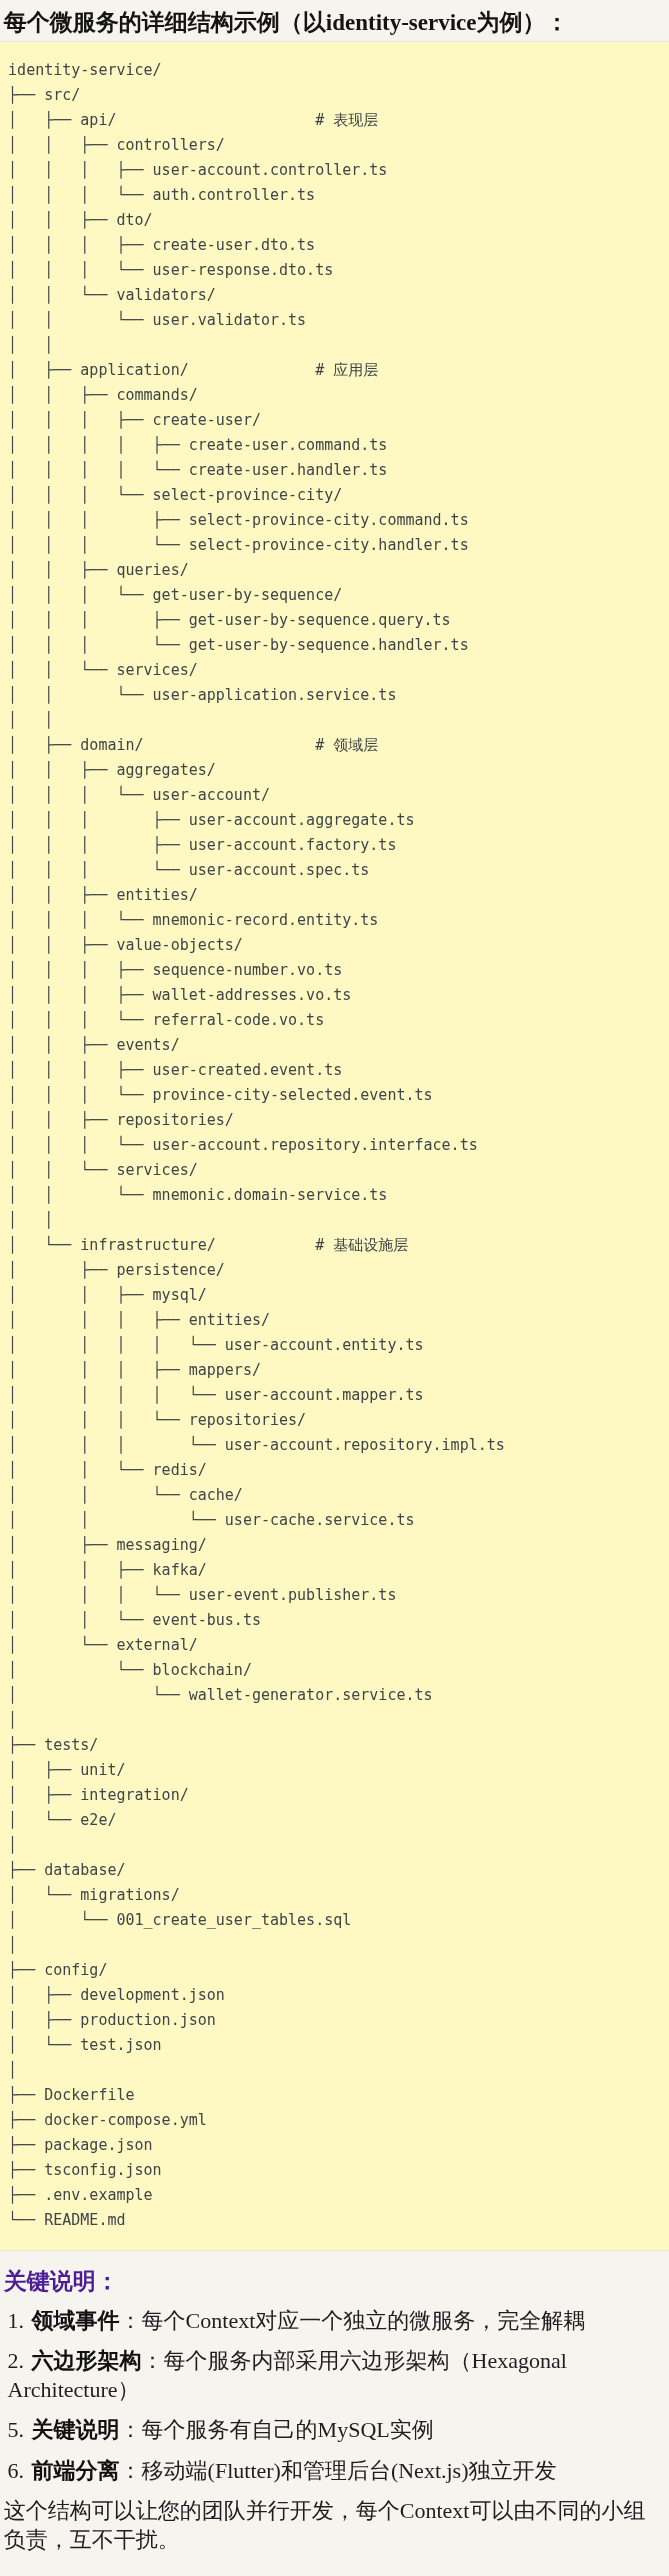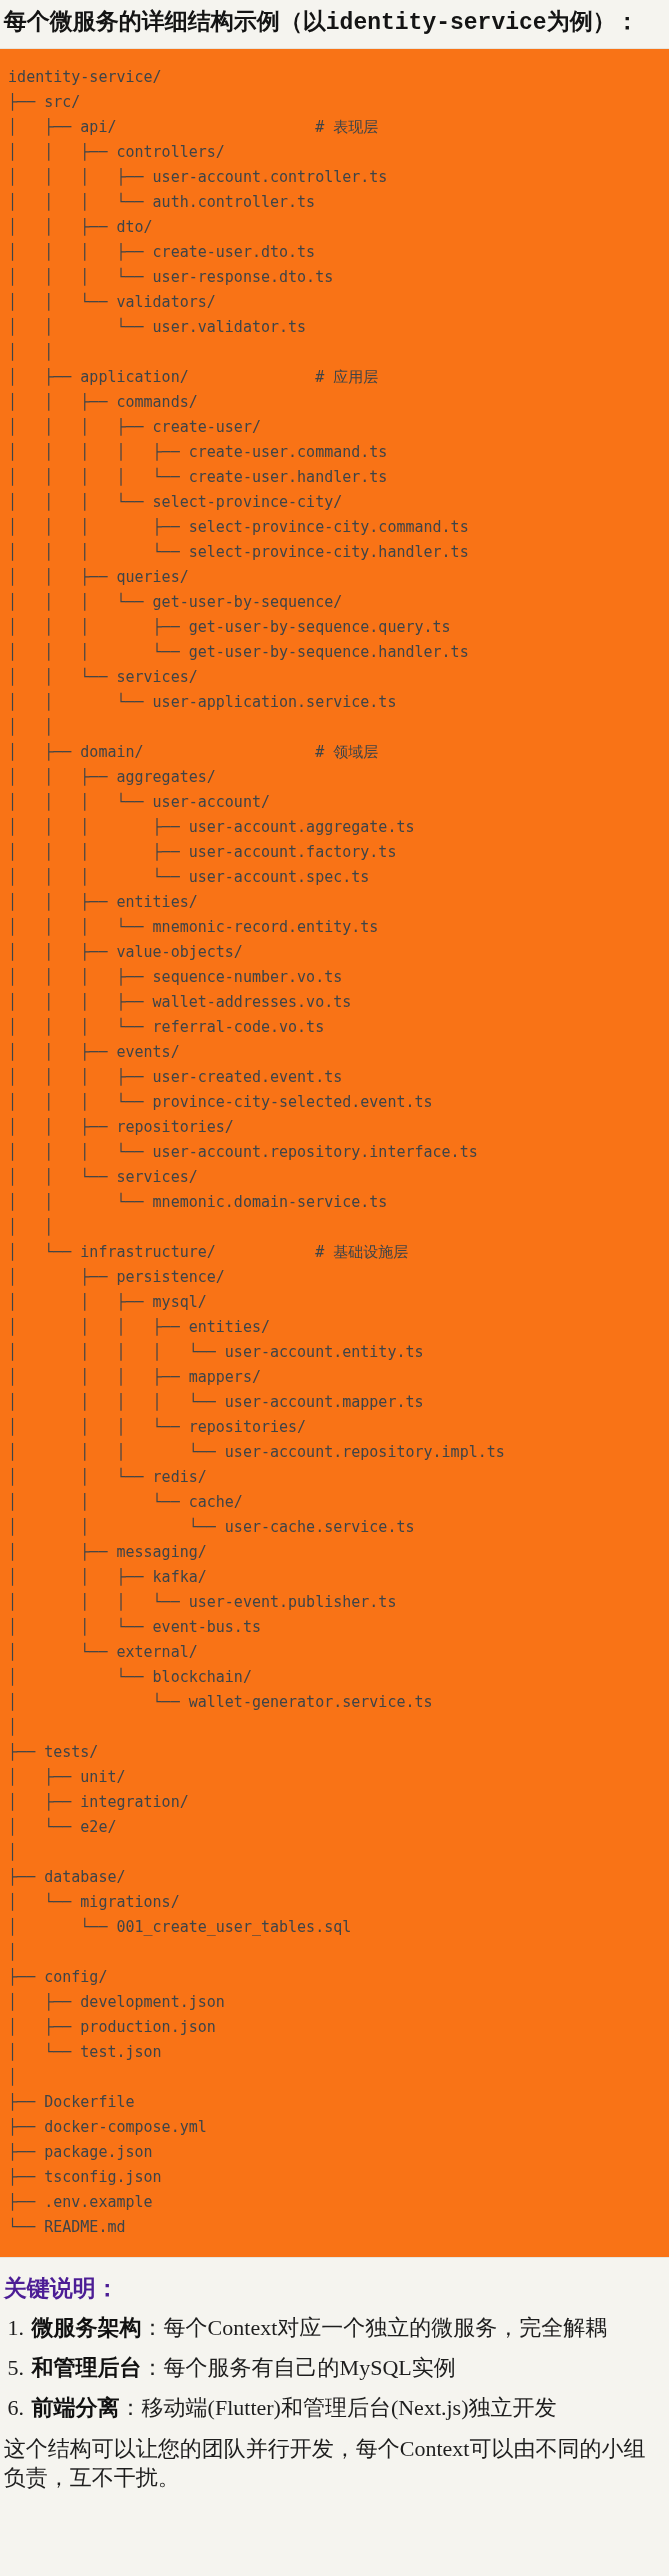--- a/index.html
+++ b/index.html
@@ -9,27 +9,27 @@
     color: #1a1a1a;
     font-family: "Liberation Serif", "DejaVu Serif", serif;
   }
   .page { padding: 7.5px 3.8px 5px; }
 
   h1.doc-title {
     font-size: 23px;
     line-height: 30px;
     font-weight: 700;
     color: #141414;
-    margin: 0 0 10px;
-    font-family: Liberation Mono, monospace;
+    margin: 0 0 3px;
+    font-family: Liberation Serif, serif;
   }
 
   pre.code-block {
     margin: 0 -3.8px;
-    background: #f97316;
+    background: #fef9c3;
     border-top: 0.6px solid #e6e4dd;
     border-bottom: 0.6px solid #e6e4dd;
     padding: 16.3px 8.1px 17px;
     font-family: "DejaVu Sans Mono", "Liberation Mono", monospace;
     font-size: 15px;
     line-height: 25px;
     color: #3e4448;
     white-space: pre;
     overflow: hidden;
   }
@@ -151,22 +151,23 @@
 ├── docker-compose.yml
 ├── package.json
 ├── tsconfig.json
 ├── .env.example
 └── README.md</code></pre>
 
   <section>
     <h2 class="notes-heading">关键说明：</h2>
 
     <div id="notes-list">
-        <div class="note-item"><span class="num">1.</span><strong>微服务架构</strong><span>：每个Context对应一个独立的微服务，完全解耦</span></div>
-        <div class="note-item"><span class="num">5.</span><strong>和管理后台</strong><span>：每个服务有自己的MySQL实例</span></div>
+        <div class="note-item"><span class="num">1.</span><strong>领域事件</strong><span>：每个Context对应一个独立的微服务，完全解耦</span></div>
+        <div class="note-item"><span class="num">2.</span><strong>六边形架构</strong><span>：每个服务内部采用六边形架构（Hexagonal Architecture）</span></div>
+        <div class="note-item"><span class="num">5.</span><strong>关键说明</strong><span>：每个服务有自己的MySQL实例</span></div>
         <div class="note-item"><span class="num">6.</span><strong>前端分离</strong><span>：移动端(Flutter)和管理后台(Next.js)独立开发</span></div>
       </div>
 
     <p class="closing-paragraph">这个结构可以让您的团队并行开发，每个Context可以由不同的小组负责，互不干扰。</p>
   </section>
 
 </main>
 
 
 </body></html>

